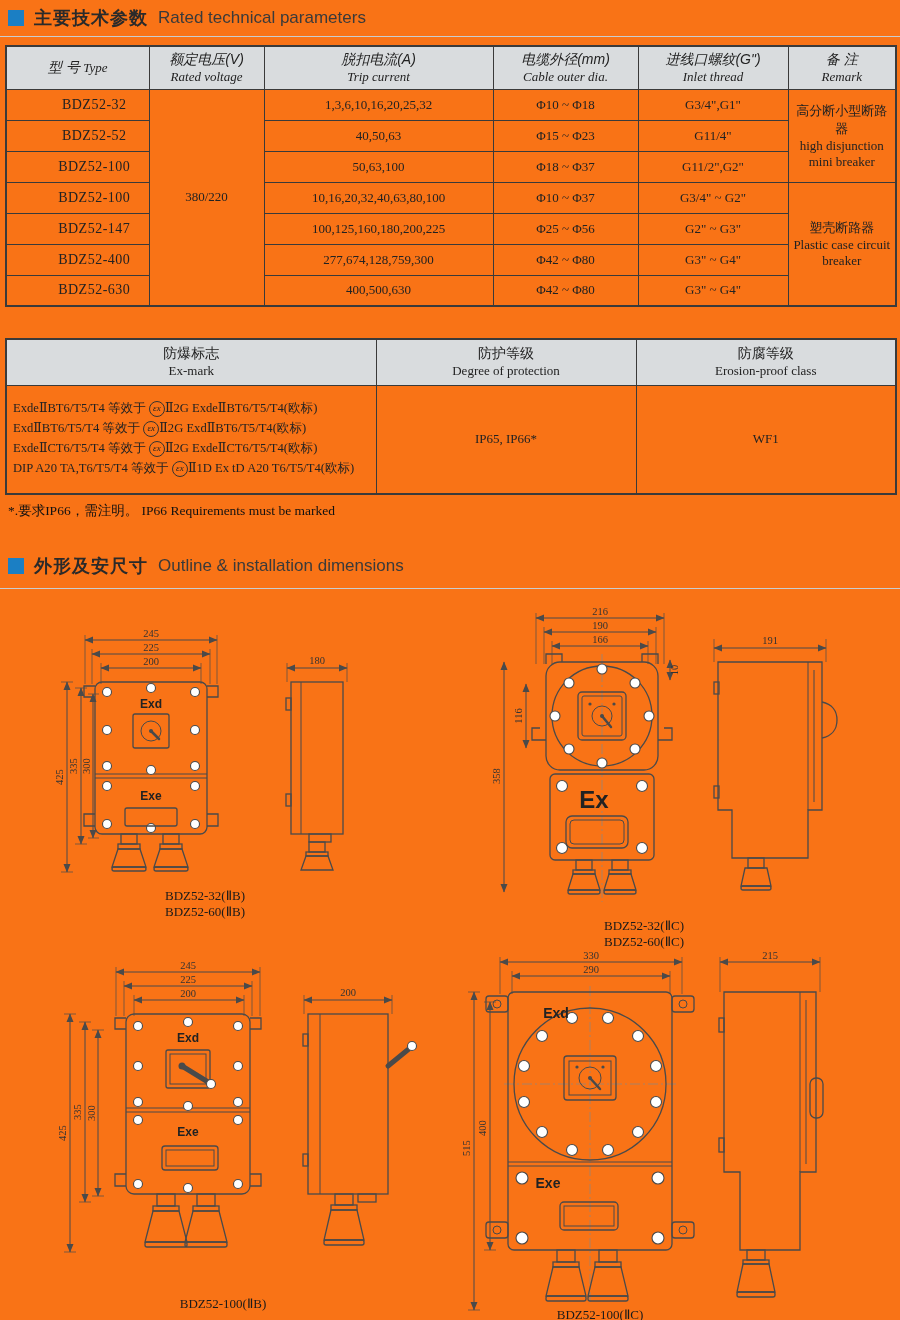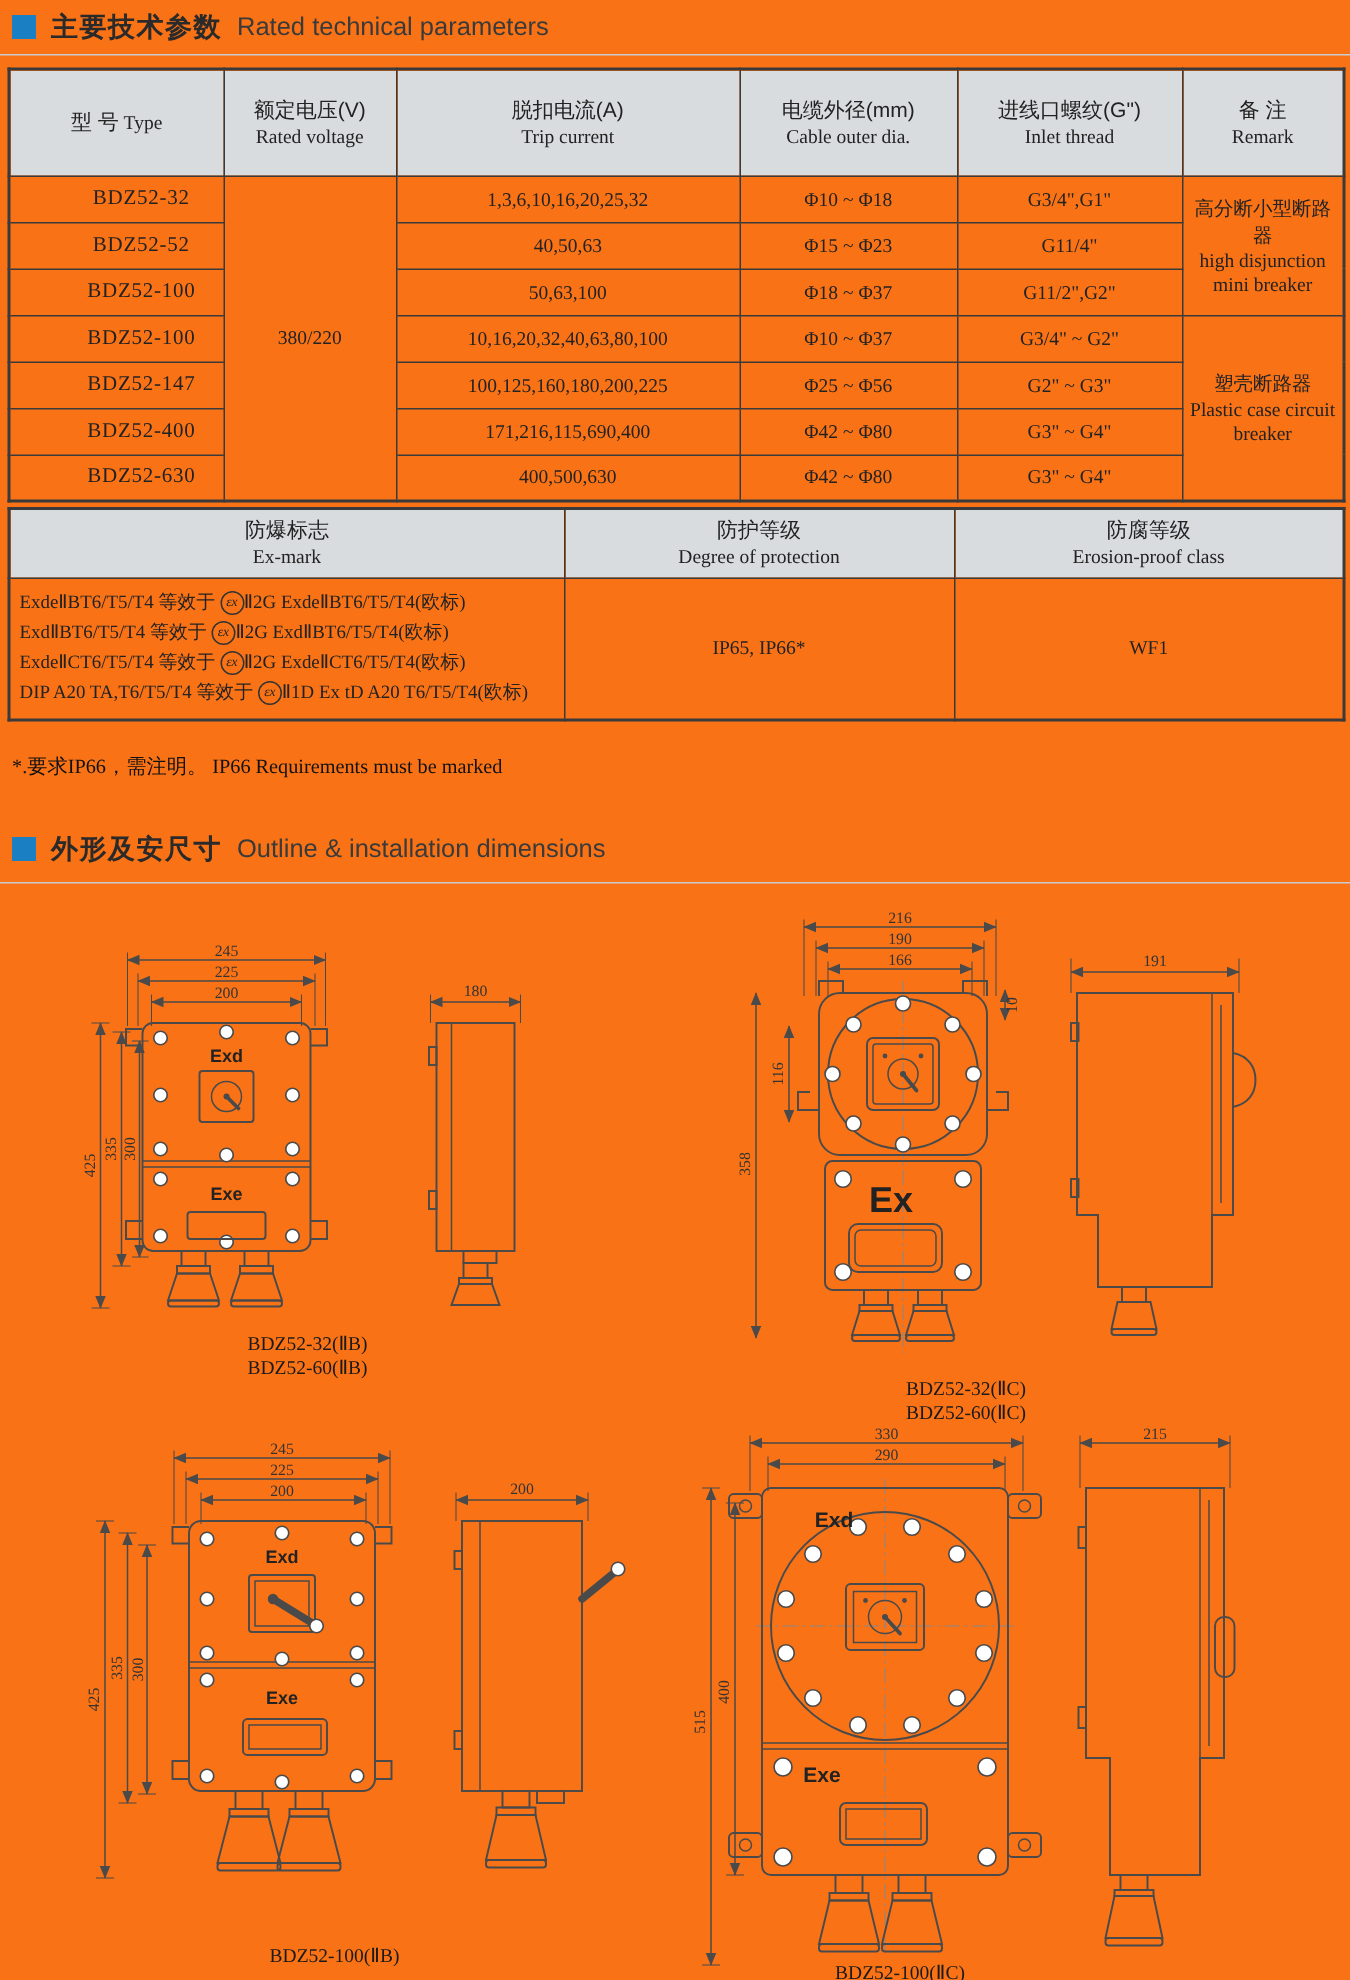--- a/index.html
+++ b/index.html
@@ -14,25 +14,25 @@
   .rule{position:absolute;left:0;width:900px;height:1px;background:#c9cdcf;}
   
   table{border-collapse:collapse;table-layout:fixed;}
   .dtable{position:absolute;left:5px;width:890px;border:2px solid #3a3a3a;}
   .dtable th,.dtable td{border:1px solid #3a3a3a;text-align:center;vertical-align:middle;
         font-size:13px;padding:1px 2px;overflow:hidden;}
   .dtable th{background:#d9dcde;font-weight:normal;}
   .dtable th .zh{font-size:14px;font-family:"Liberation Sans","DejaVu Sans",sans-serif;display:block;}
   .dtable th .en{font-size:13px;display:block;}
   .dtable th.single .zh,.dtable th.single .en{display:inline;}
-  #t1 thead tr{height:71px;}
+  #t1 thead tr{height:43px;font-style:italic;}
   #t1 tbody tr{height:31px;}
   #t1 td.type{font-size:14px;letter-spacing:0.5px;padding-left:35px;}
   #t2 thead tr{height:46px;}
-  #t2 tbody tr{height:95px;font-family:Liberation Serif, serif;}
+  #t2 tbody tr{height:109px;}
   #t2 td.marks{text-align:left;padding:4px 6px;font-size:12.6px;line-height:1.58;}
   .exsym{display:inline-block;width:14px;height:14px;border:1px solid #333;border-radius:50%;
          font-size:9px;line-height:13px;text-align:center;vertical-align:1px;font-style:italic;}
   .remark-cell .zh{display:block;font-size:13px;font-family:"Liberation Sans","DejaVu Sans",sans-serif;}
   .remark-cell .en{display:block;font-size:13px;}
   #footnote{position:absolute;left:8px;top:502px;font-size:13.5px;color:#111;}
   #footnote .en{margin-left:0;}
   
   .drw{position:absolute;}
   .ln{fill:none;stroke:#4a4a4a;stroke-width:1.3;}
@@ -137,21 +137,21 @@
         </td>
       </tr>
       <tr>
         <td class="type">BDZ52-147</td>
         <td>100,125,160,180,200,225</td>
         <td>Φ25 ~ Φ56</td>
         <td>G2" ~ G3"</td>
       </tr>
       <tr>
         <td class="type">BDZ52-400</td>
-        <td>171,216,115,690,400</td>
+        <td>277,674,128,759,300</td>
         <td>Φ42 ~ Φ80</td>
         <td>G3" ~ G4"</td>
       </tr>
       <tr>
         <td class="type">BDZ52-630</td>
         <td>400,500,630</td>
         <td>Φ42 ~ Φ80</td>
         <td>G3" ~ G4"</td>
       </tr>
     </tbody>

